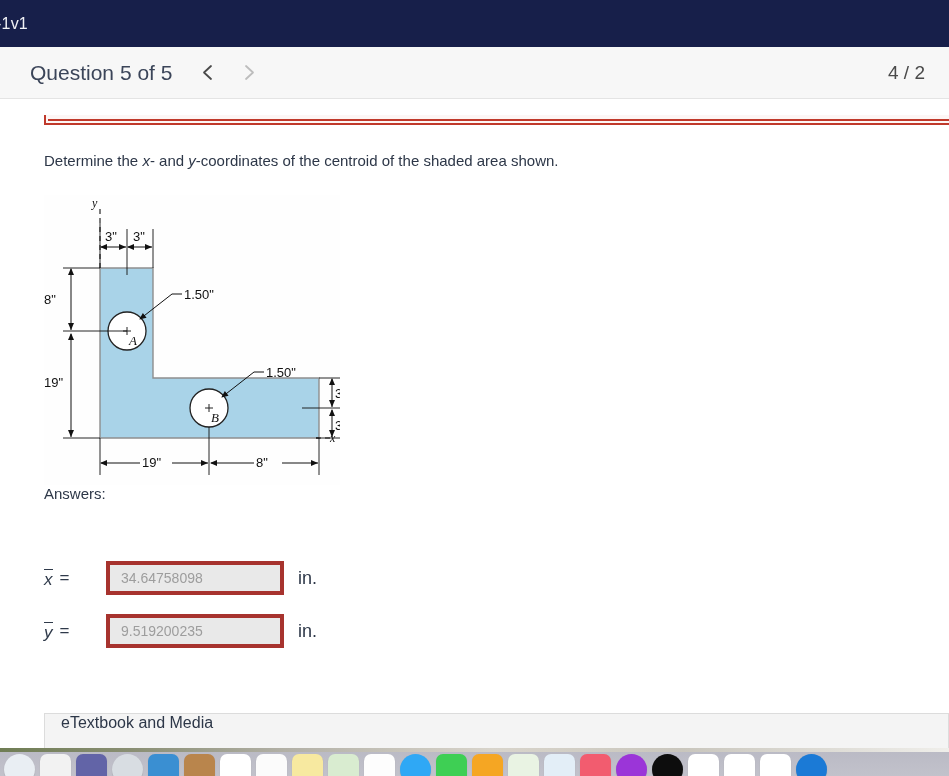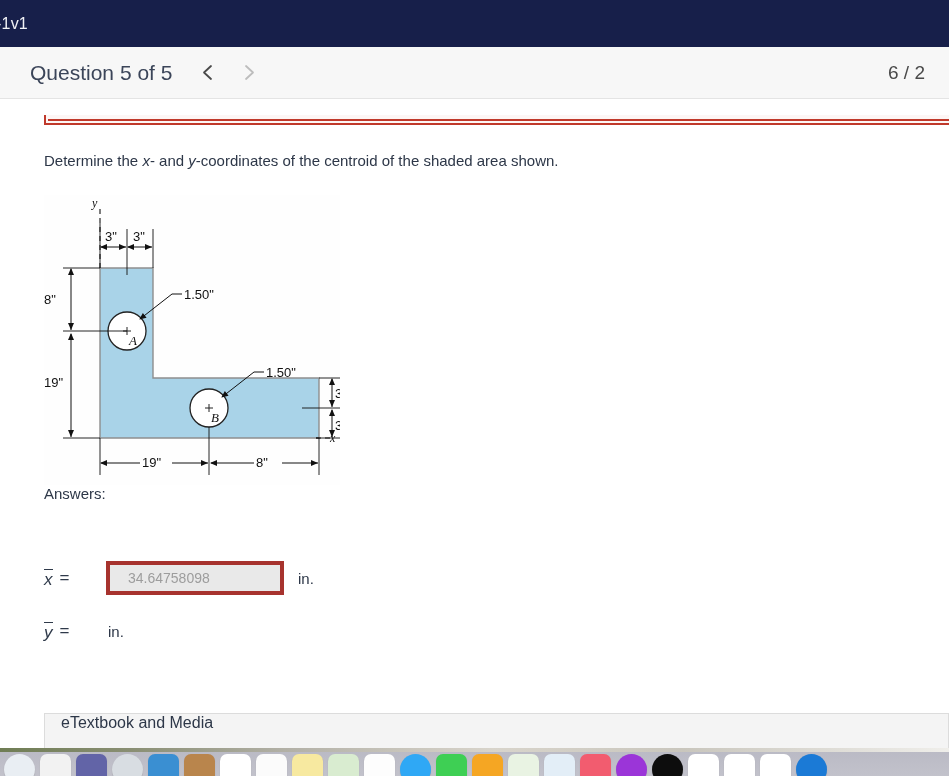--- a/index.html
+++ b/index.html
@@ -169,28 +169,28 @@
 
   .ans-input {
     width: 178px;
     height: 34px;
     box-sizing: border-box;
     border: 4px solid #a7332e;
     background: #e9e9e9;
     color: #9b9b9b;
     font-family: "Liberation Sans", sans-serif;
     font-size: 14px;
-    padding: 0 18px;
+    padding: 0 11px;
     outline: none;
     margin-left: 12px;
   }
   .ans-input::placeholder { color: #9d9d9d; opacity: 1; }
   .ans-unit {
     margin-left: 14px;
-    font-size: 15px;
+    font-size: 18px;
     color: #2d3748;
   }
 
   
   .etext-panel {
     position: absolute;
     left: 44px;
     top: 598px;
     width: 905px;
     height: 48px;
@@ -260,21 +260,21 @@
         <svg width="11" height="17" viewBox="0 0 11 17">
             <polyline points="9,2 2,8.5 9,15" fill="none" stroke="#4a4a4a" stroke-width="1.8" stroke-linecap="round" stroke-linejoin="round"></polyline>
           </svg>
       </span>
       <span class="chev">
         <svg width="11" height="17" viewBox="0 0 11 17">
             <polyline points="2,2 9,8.5 2,15" fill="none" stroke="#bdbdbd" stroke-width="1.8" stroke-linecap="round" stroke-linejoin="round"></polyline>
           </svg>
       </span>
     </div>
-    <span class="qheader-score">6 / 2</span>
+    <span class="qheader-score">4 / 2</span>
   </div>
 
   <div class="content">
 
     <div class="alert-clip"></div>
 
     <div class="question-text">
       <span>Determine the </span><i>x</i><span>- and </span><i>y</i><span>-coordinates of the centroid of the shaded area shown.</span>
     </div>
 
@@ -364,20 +364,21 @@
       </span>
       <input class="ans-input" type="text" placeholder="34.64758098" style="">
       <span class="ans-unit">in.</span>
     </div>
 
     <div class="ans-row row2">
       <span class="ans-sym">
         <span class="ovar">y</span>
         <span class="eqs">=</span>
       </span>
+      <input class="ans-input" type="text" placeholder="9.519200235" style="">
       <span class="ans-unit">in.</span>
     </div>
 
     <div class="etext-panel">
       <span class="etext-title">eTextbook and Media</span>
     </div>
 
   </div>
 
   <div class="dock">

